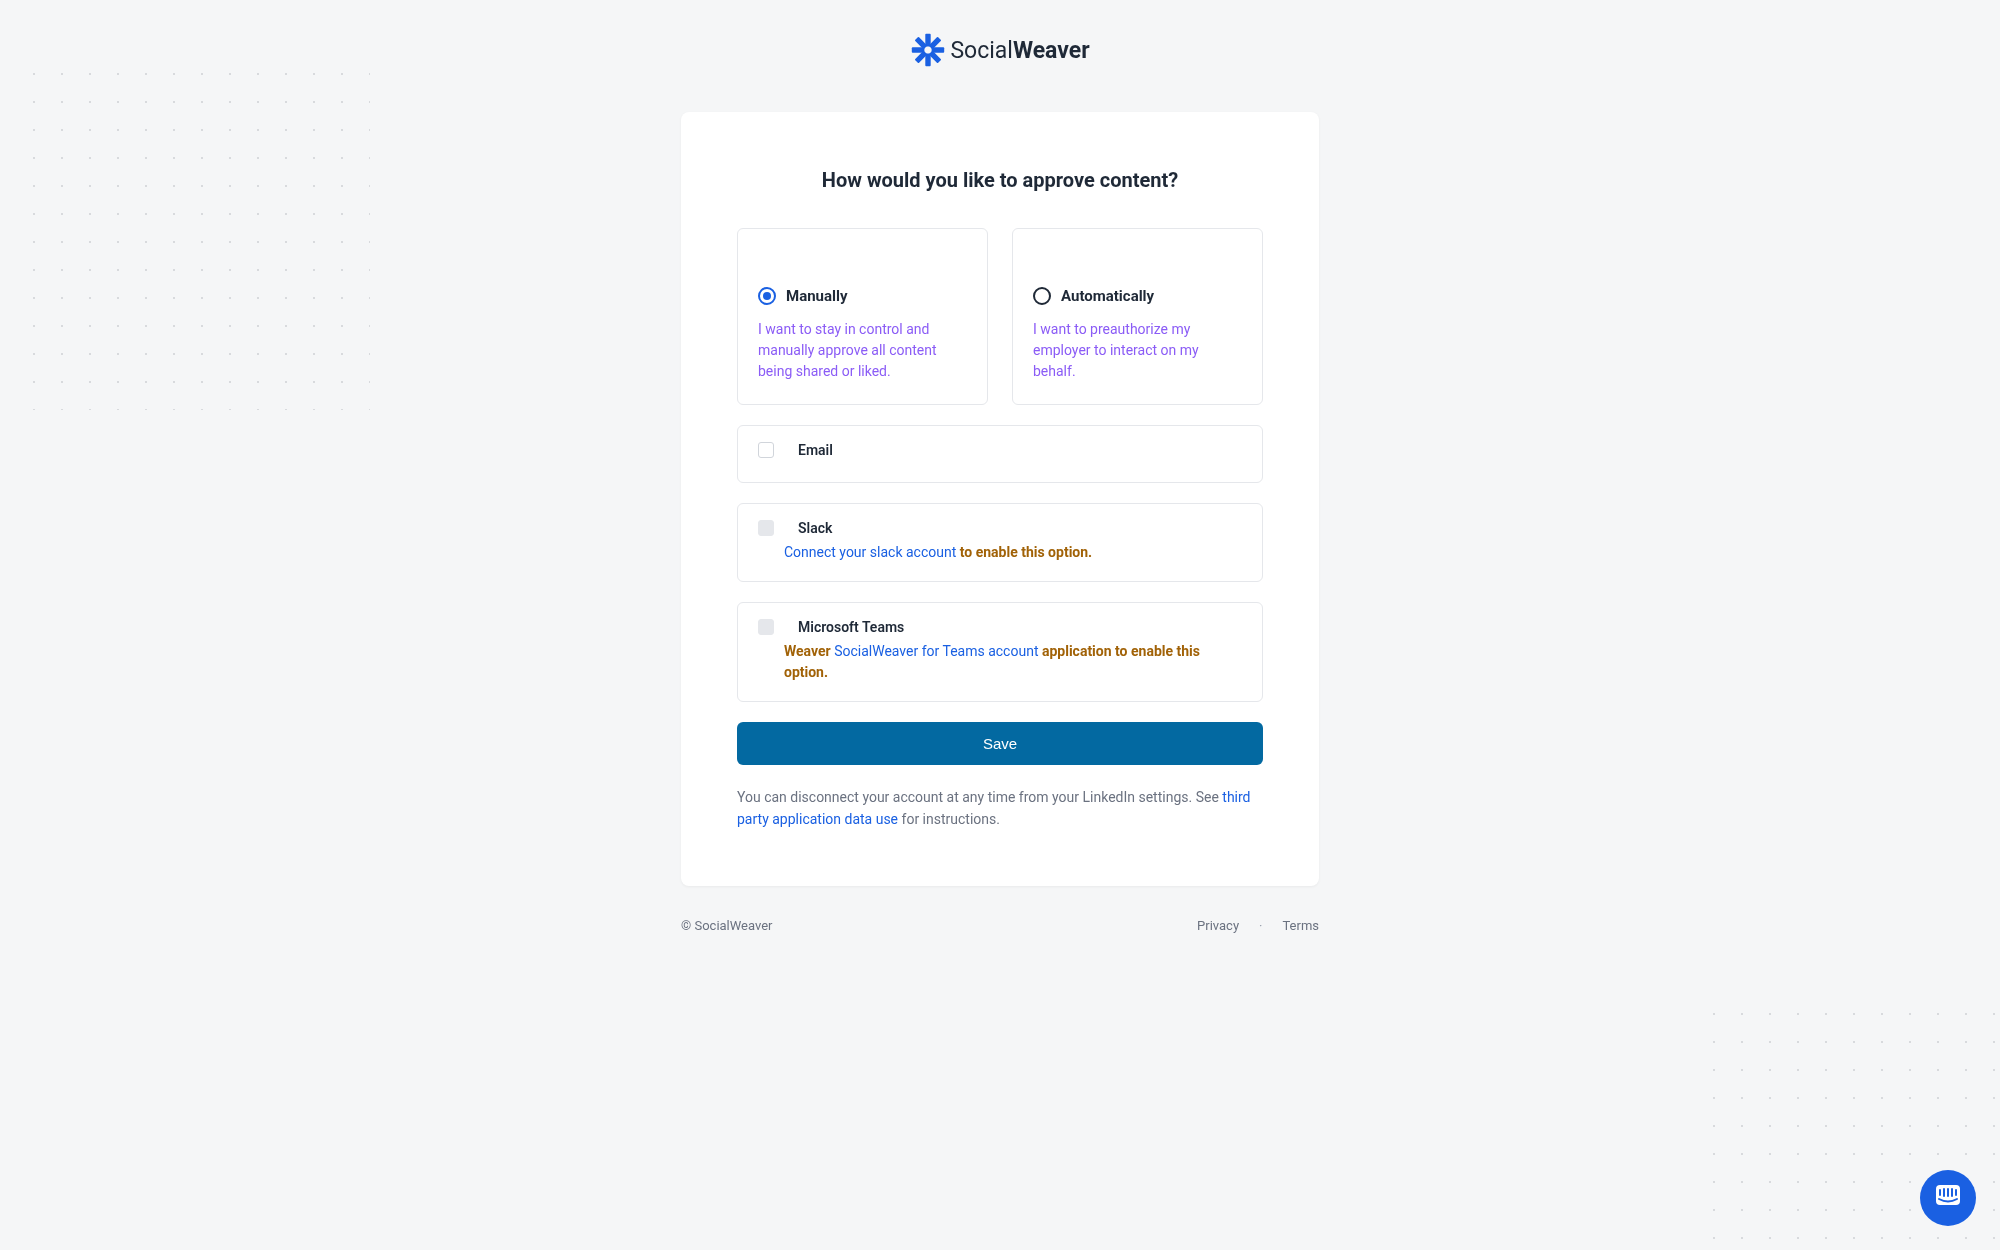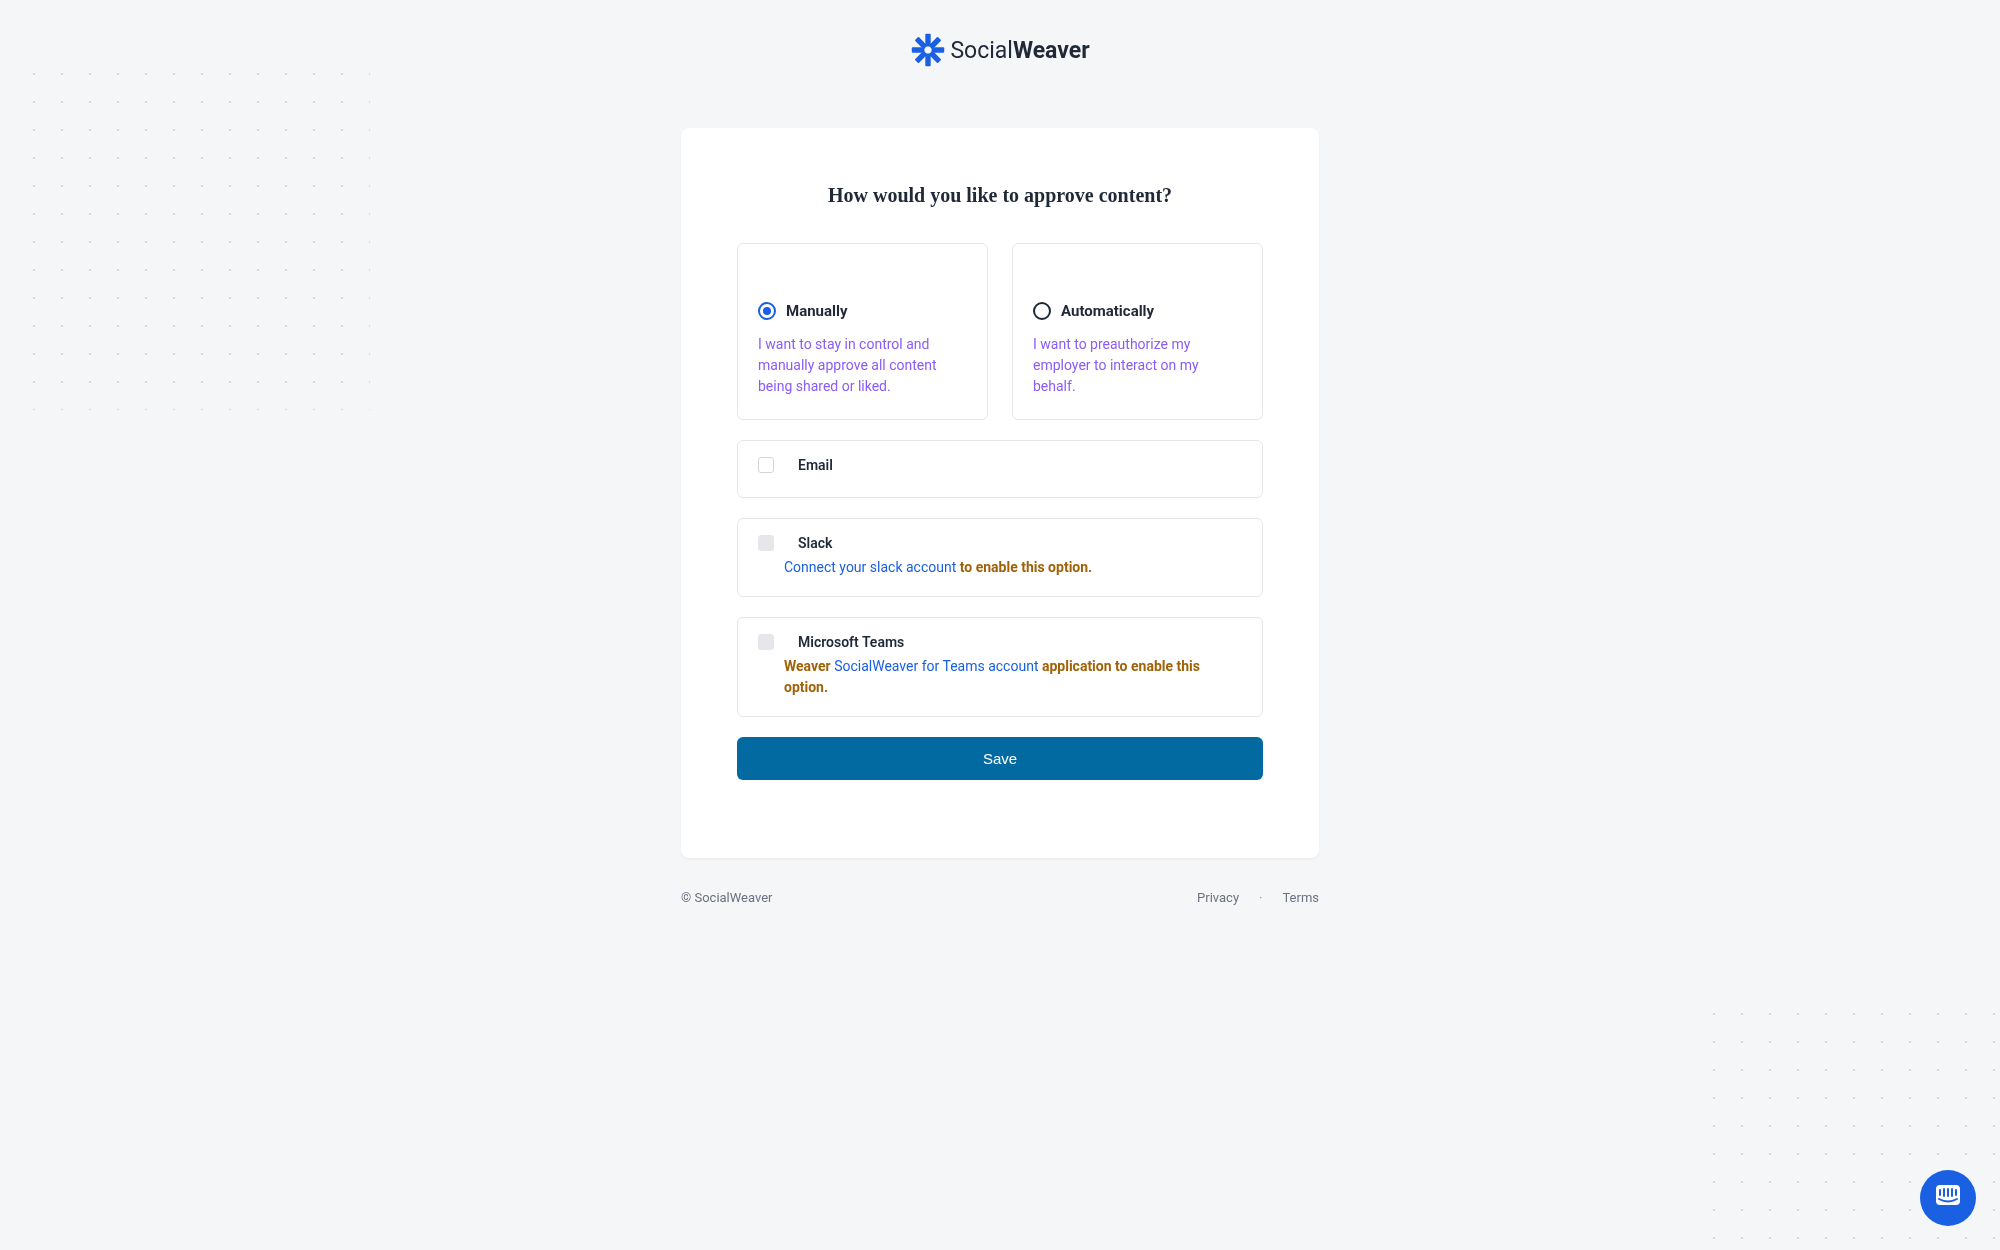--- a/index.html
+++ b/index.html
@@ -32,21 +32,21 @@
       left: 20px;
     }
     .bg-dots.bottom-right {
       bottom: -100px;
       right: -50px;
     }
     .logo-wrap {
       display: flex;
       align-items: center;
       gap: 4px;
-      margin-bottom: 60px;
+      margin-bottom: 44px;
       z-index: 1;
     }
     .logo-icon {
       width: 36px;
       height: 36px;
       color: #1a60e2;
     }
     .logo-text {
       font-size: 23px;
       color: #1f2937;
@@ -62,21 +62,20 @@
       padding: 56px;
       box-shadow: 0 1px 3px rgba(0,0,0,0.05);
       z-index: 1;
     }
     .card-title {
       font-size: 20px;
       font-weight: 700;
       color: #1f2937;
       text-align: center;
       margin-bottom: 36px;
-      font-family: Liberation Serif, serif;
     }
     .radio-group {
       display: flex;
       gap: 24px;
       margin-bottom: 20px;
     }
     .radio-card {
       flex: 1;
       border: 1px solid #e5e7eb;
       border-radius: 6px;
@@ -296,20 +295,23 @@
       <span class="checkbox disabled"></span>
       <span class="option-label">Microsoft Teams</span>
     </div>
     <div class="option-body">
       <span class="muted">Weaver </span><span class="link">SocialWeaver for Teams account</span><span class="muted"> application to enable this option.</span>
     </div>
   </div>
 
   <button class="save-btn">Save</button>
 
+  <div class="disclaimer">
+    <span>You can disconnect your account at any time from your LinkedIn settings. See </span><span class="link">third party application data use</span><span> for instructions.</span>
+  </div>
 </div>
 
 <div class="footer">
   <span>© SocialWeaver</span>
   <div class="footer-links">
     <span class="footer-link">Privacy</span>
     <span class="footer-dot">·</span>
     <span class="footer-link">Terms</span>
   </div>
 </div>

